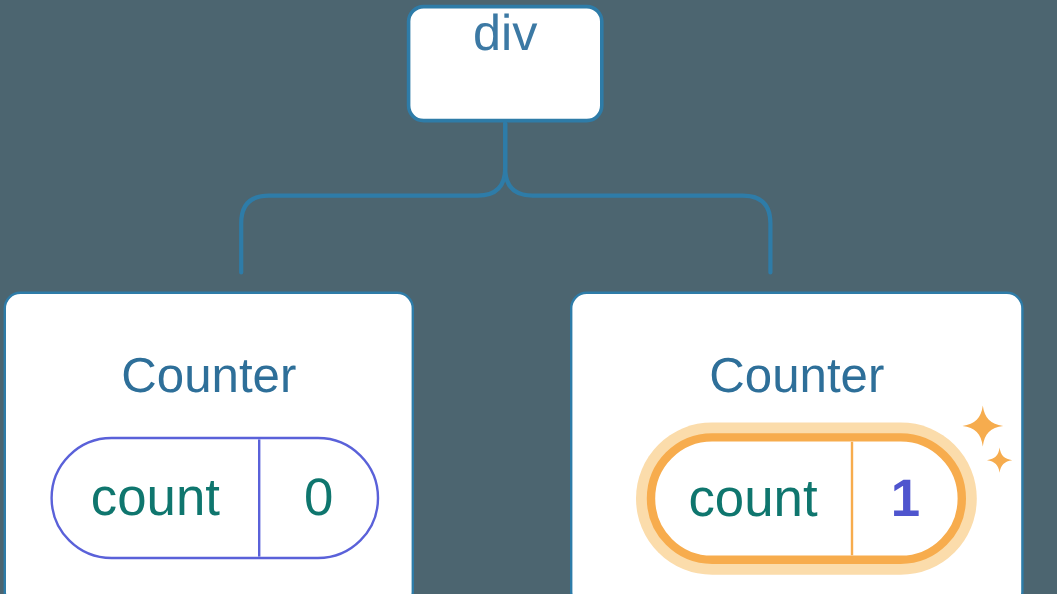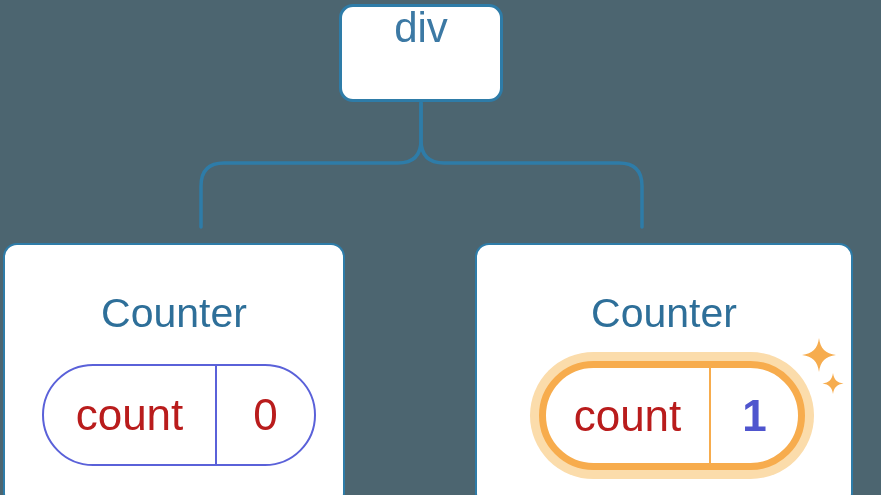--- a/index.html
+++ b/index.html
@@ -79,21 +79,21 @@
     width: 266px; height: 109px;
     border: 7px solid #F7AC4D;
     box-shadow: 0 0 0 9px #FBDCAB;
   }
 
   .pill-key, .pill-value {
     display: flex;
     align-items: center;
     justify-content: center;
     font-size: 44px;
-    color: #b91c1c;
+    color: #0f766e;
   }
   .pill-normal .pill-key {
     flex: 0 0 173px;
     border-right: 2px solid #5A61D9;
   }
   .pill-highlight .pill-key {
     flex: 0 0 165px;
     border-right: 2px solid #F7AC4D;
   }
   .pill-value { flex: 1 1 auto; }

